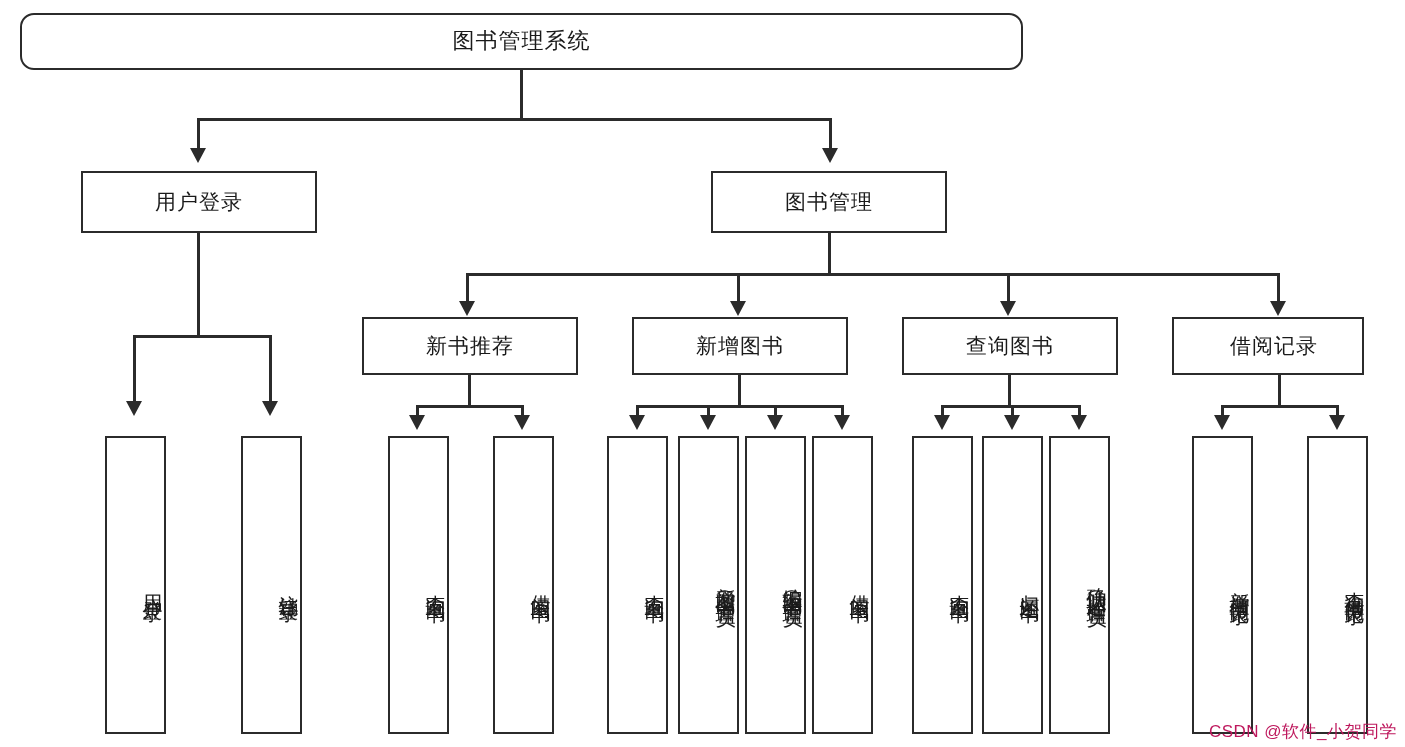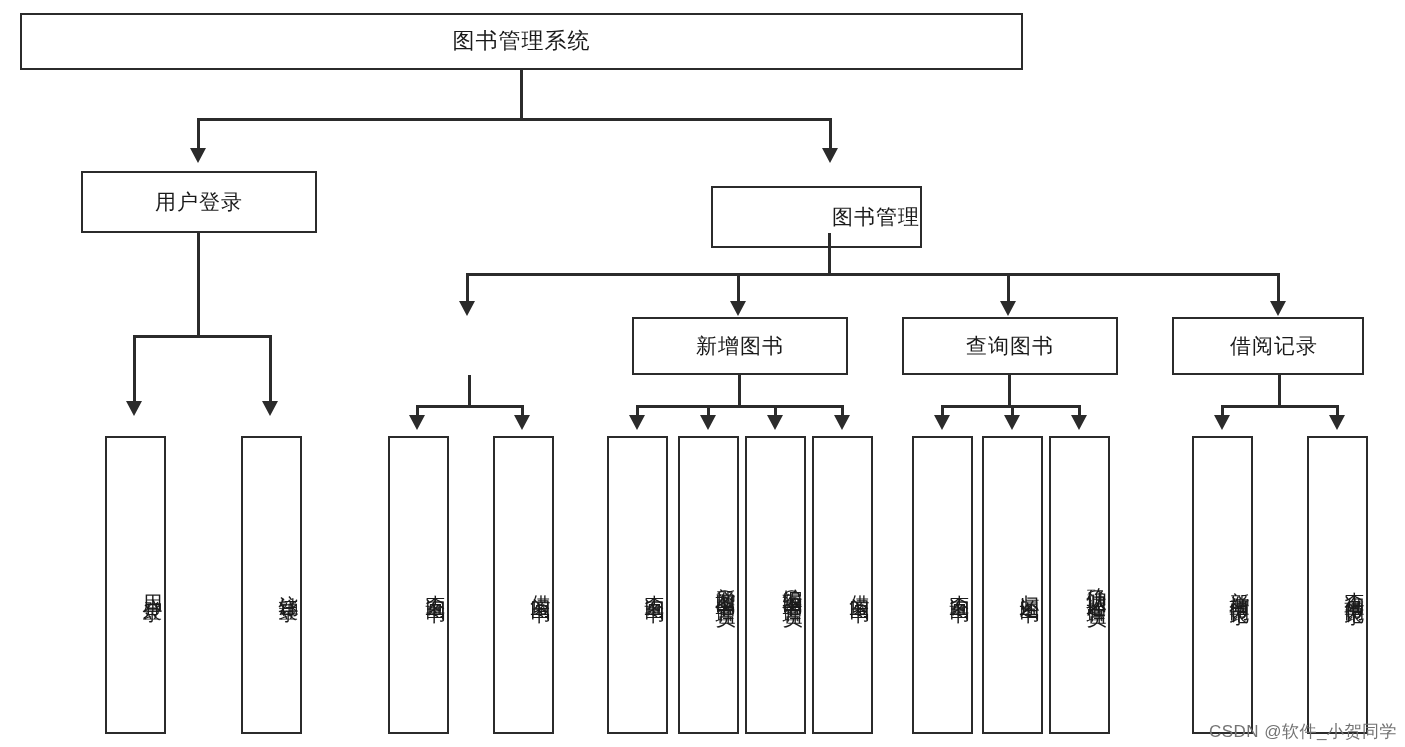--- a/index.html
+++ b/index.html
@@ -63,49 +63,49 @@
     border-left:8px solid transparent;
     border-right:8px solid transparent;
     border-top:15px solid #2b2b2b;
   }
   
   #watermark{
     position:absolute;
     right:8px;
     bottom:4px;
     font-size:17px;
-    color:#737373;
+    color:#be185d;
     letter-spacing:0.5px;
     white-space:nowrap;
     user-select:none;
   }
 </style>
 </head>
 <body>
 
 <div id="canvas">
 
-  <div class="node h root" style="left:20px;top:13px;width:1003px;height:57px;">
+  <div class="node h root" style="left:20px;top:13px;width:1003px;height:57px;border-radius:14px;">
     <span>图书管理系统</span>
   </div>
 
   <div class="vline" style="left:520px;top:70px;width:3px;height:48px;"></div>
 
   <div class="hline" style="left:197px;top:118px;width:635px;height:3px;"></div>
 
   <div class="vline" style="left:197px;top:118px;width:3px;height:30px;"></div>
   <div class="arrow" style="left:190px;top:148px;"></div>
   <div class="vline" style="left:829px;top:118px;width:3px;height:30px;"></div>
   <div class="arrow" style="left:822px;top:148px;"></div>
 
   <div class="node h" style="left:81px;top:171px;width:236px;height:62px;">
     <span>用户登录</span>
   </div>
 
-  <div class="node h" style="left:711px;top:186px;width:211px;height:62px;justify-content:flex-end;">
+  <div class="node h" style="left:711px;top:171px;width:236px;height:62px;">
     <span>图书管理</span>
   </div>
 
   <div class="vline" style="left:197px;top:233px;width:3px;height:102px;"></div>
   <div class="hline" style="left:133px;top:335px;width:139px;height:3px;"></div>
   <div class="vline" style="left:133px;top:335px;width:3px;height:66px;"></div>
   <div class="arrow" style="left:126px;top:401px;"></div>
   <div class="vline" style="left:269px;top:335px;width:3px;height:66px;"></div>
   <div class="arrow" style="left:262px;top:401px;"></div>
 
@@ -113,20 +113,23 @@
   <div class="hline" style="left:466px;top:273px;width:814px;height:3px;"></div>
   <div class="vline" style="left:466px;top:273px;width:3px;height:28px;"></div>
   <div class="arrow" style="left:459px;top:301px;"></div>
   <div class="vline" style="left:737px;top:273px;width:3px;height:28px;"></div>
   <div class="arrow" style="left:730px;top:301px;"></div>
   <div class="vline" style="left:1007px;top:273px;width:3px;height:28px;"></div>
   <div class="arrow" style="left:1000px;top:301px;"></div>
   <div class="vline" style="left:1277px;top:273px;width:3px;height:28px;"></div>
   <div class="arrow" style="left:1270px;top:301px;"></div>
 
+  <div class="node h" style="left:362px;top:317px;width:216px;height:58px;">
+    <span>新书推荐</span>
+  </div>
   <div class="node h" style="left:632px;top:317px;width:216px;height:58px;">
     <span>新增图书</span>
   </div>
   <div class="node h" style="left:902px;top:317px;width:216px;height:58px;">
     <span>查询图书</span>
   </div>
   <div class="node h" style="left:1172px;top:317px;width:192px;height:58px;padding-left:12px;">
     <span>借阅记录</span>
   </div>
 

